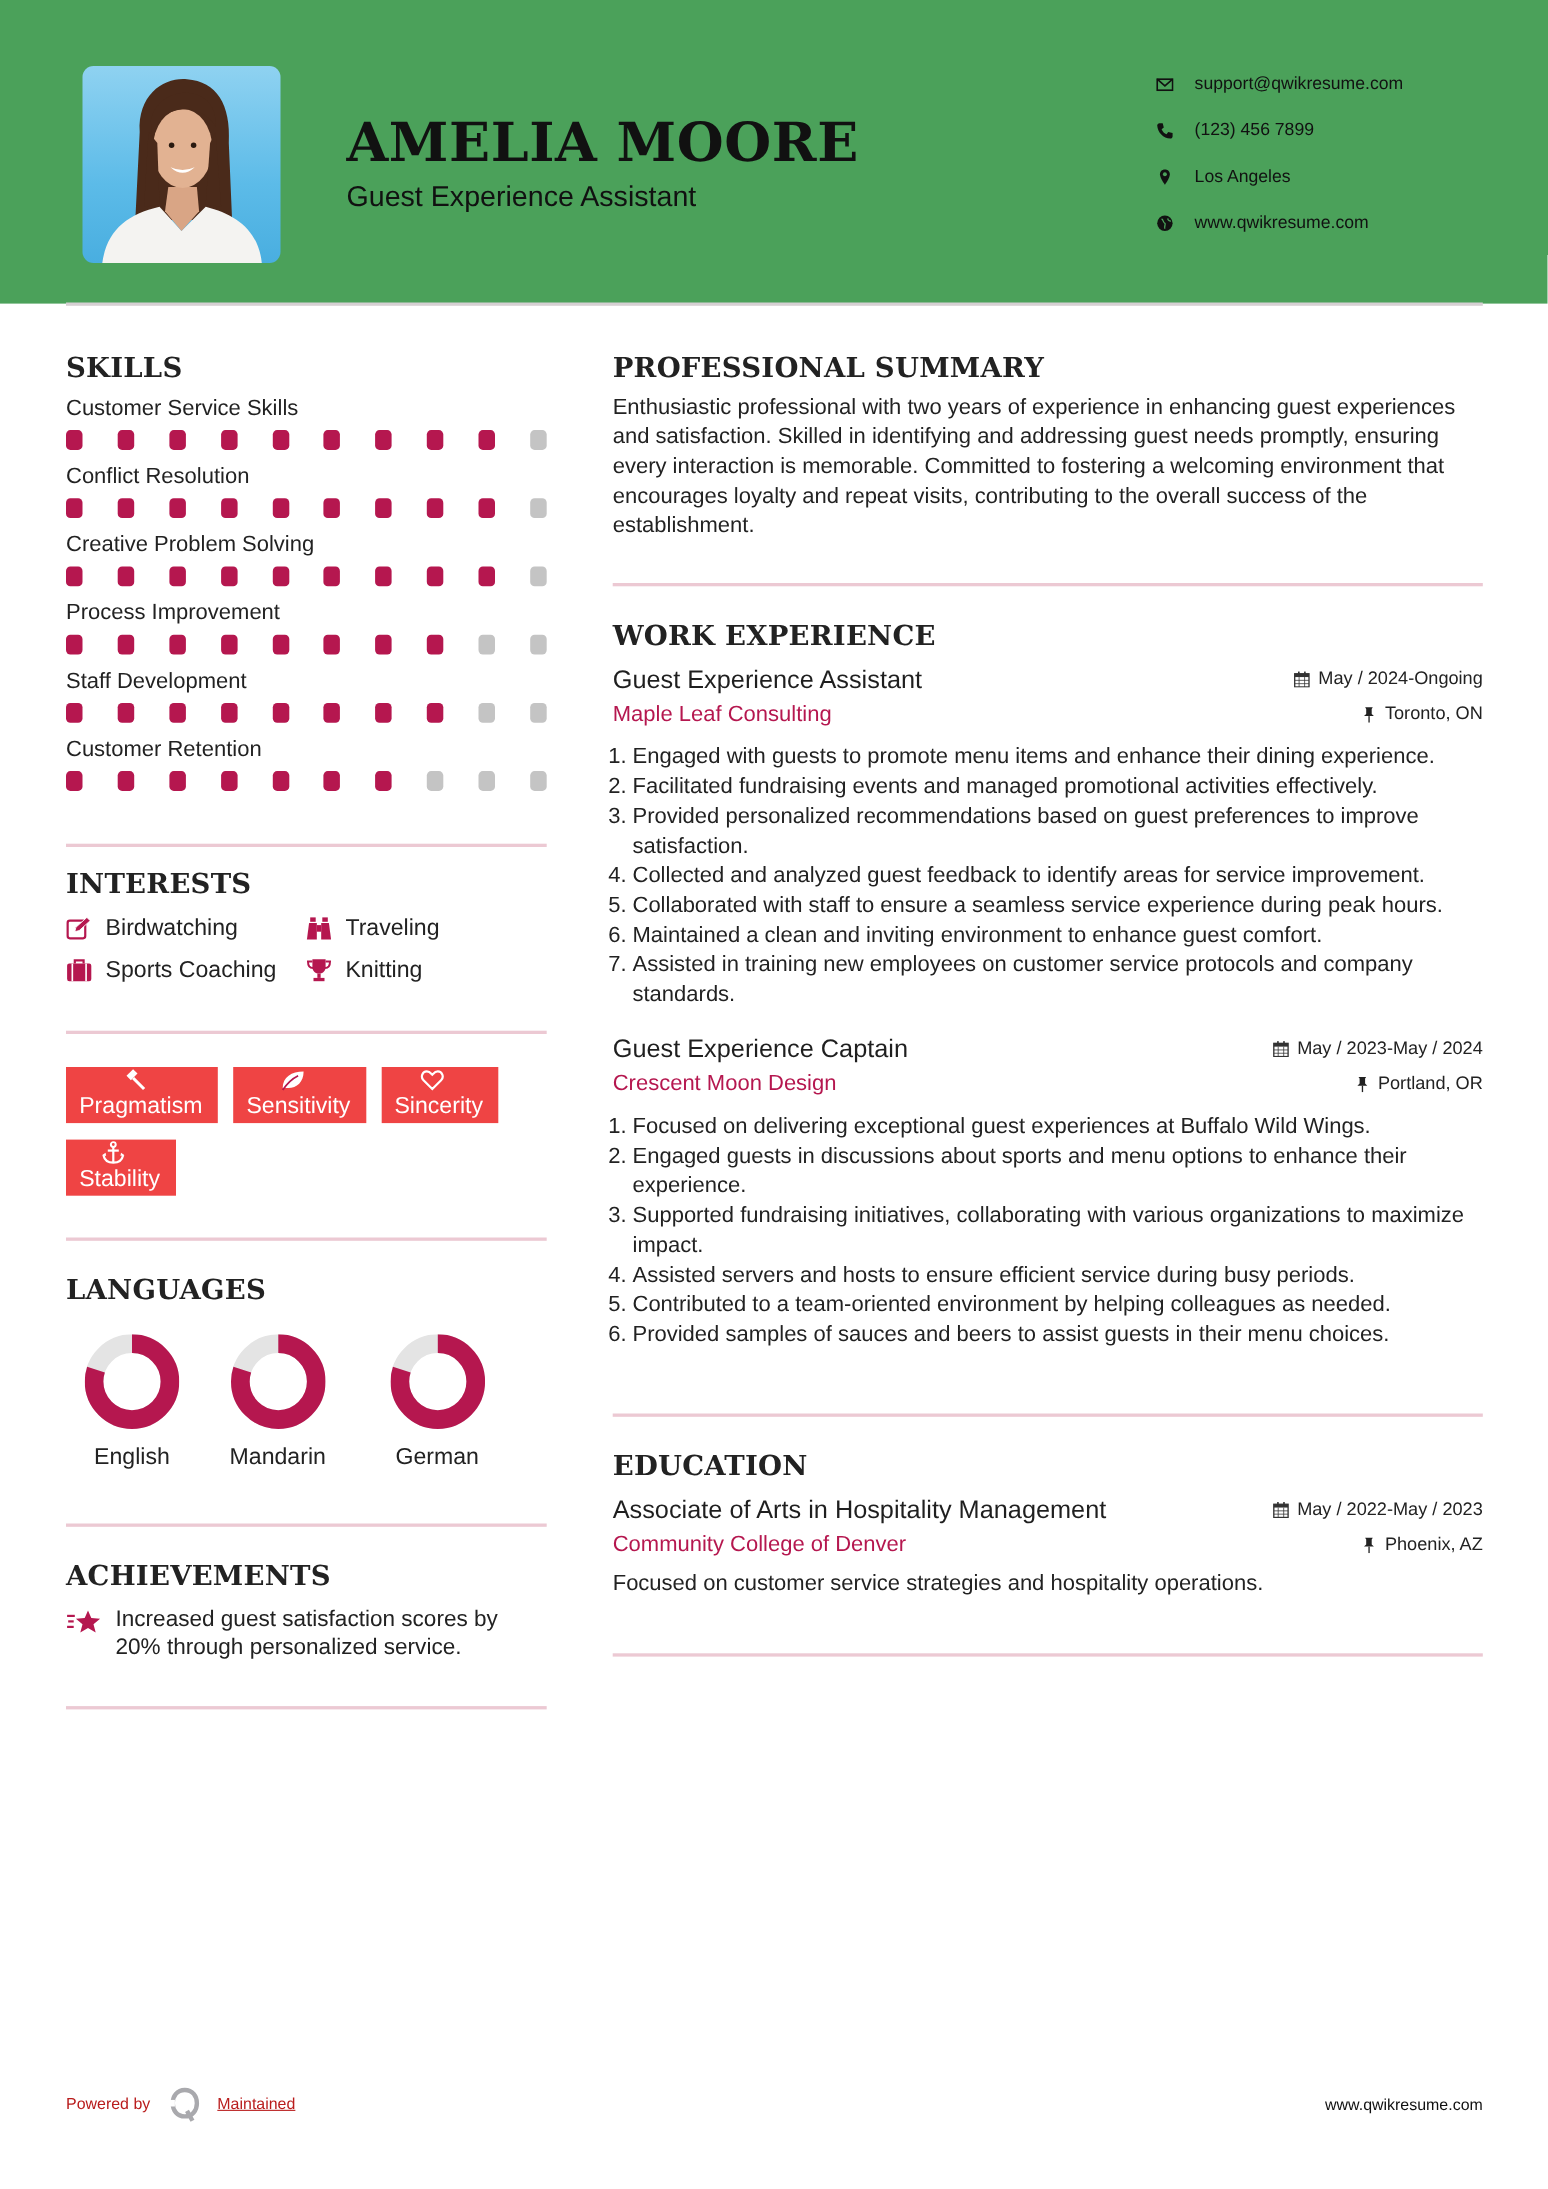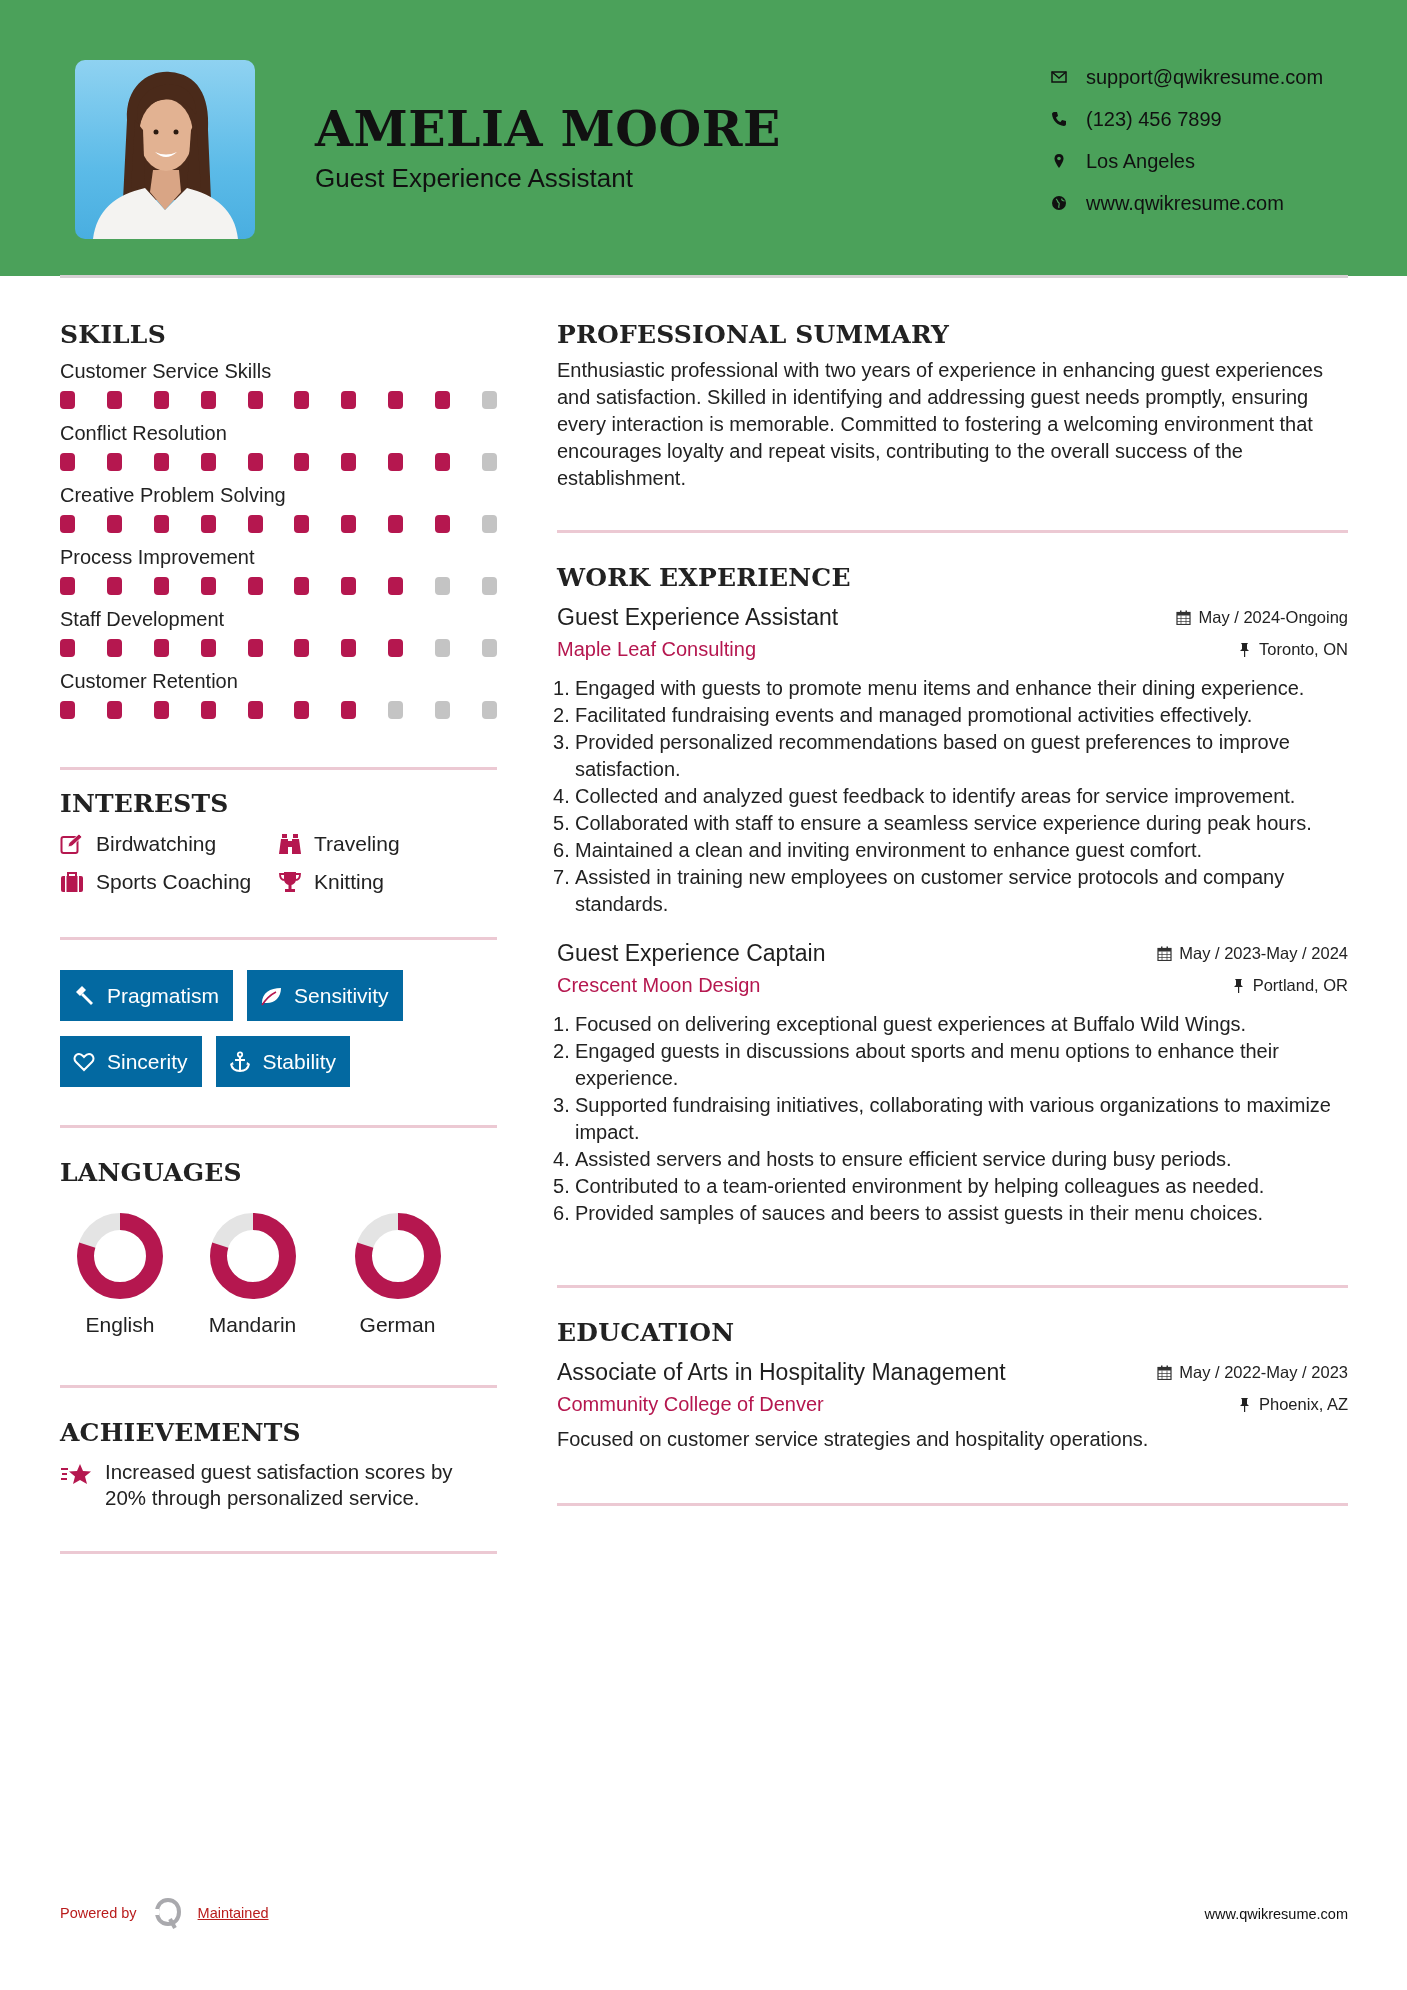--- a/index.html
+++ b/index.html
@@ -8,21 +8,21 @@
 
   .header { position: absolute; left: 0; top: 0; width: 1407px; height: 276px; background: #4ba15a; }
   .header-rule { position: absolute; left: 60px; top: 275px; width: 1288px; height: 3px; background: #d6d0d3; }
   .photo { position: absolute; left: 75px; top: 60px; width: 180px; height: 179px; border-radius: 10px; overflow: hidden;
            background: linear-gradient(180deg, #8fd2f1 0%, #5cbbe8 60%, #49aee0 100%); }
   .photo svg { width: 100%; height: 100%; display: block; }
   .name { position: absolute; left: 315px; top: 100px; font-family: "DejaVu Serif", "Liberation Serif", serif; font-weight: bold;
           font-size: 49px; letter-spacing: 0.5px; color: #111; }
   .title { position: absolute; left: 315px; top: 163px; font-size: 26px; color: #111; }
   .contacts { position: absolute; left: 1050px; top: 56px; }
-  .contact-row { display: flex; align-items: center; height: 42px; font-size: 20px; color: #111; }
+  .contact-row { display: flex; align-items: center; height: 42px; font-size: 16px; color: #111; }
   .contact-row .ic { width: 18px; height: 18px; margin-right: 18px; display: inline-flex; align-items: center; justify-content: center; }
   .contact-row .ic svg { width: 16px; height: 16px; }
 
   .left { position: absolute; left: 60px; top: 320px; width: 437px; }
   .right { position: absolute; left: 557px; top: 320px; width: 791px; }
 
   .sec-title { font-family: "DejaVu Serif", "Liberation Serif", serif; font-weight: bold; font-size: 25px; color: #222; letter-spacing: 0.2px; }
   .divider { height: 3px; background: #ecc9d3; width: 100%; }
 
   .skill { margin-top: 8px; }
@@ -30,21 +30,21 @@
   .dots { display: flex; justify-content: space-between; margin-top: 6px; height: 20px; }
   .dot { width: 15px; height: 18px; border-radius: 4px; background: #b5174f; }
   .dot.off { background: #c4c4c4; }
 
   .interests { display: grid; grid-template-columns: 218px 200px; row-gap: 14px; margin-top: 14px; }
   .interest { display: flex; align-items: center; font-size: 21px; color: #222; }
   .interest .ic { width: 26px; height: 24px; margin-right: 10px; display: inline-flex; align-items: center; }
   .interest .ic svg { width: 24px; height: 22px; }
 
   .strengths { display: flex; flex-wrap: wrap; gap: 15px 14px; margin-top: 18px; width: 437px; }
-  .chip { background: #0369a1; color: #fff; height: 51px; padding: 0 14px 0 12px; display: inline-flex; align-items: center; font-size: 21px; }
+  .chip { background: #ef4444; color: #fff; height: 51px; padding: 0 14px 0 12px; display: inline-flex; align-items: center; font-size: 21px; flex-direction: column; }
   .chip .ic { width: 24px; height: 24px; margin-right: 11px; display: inline-flex; align-items: center; justify-content: center; }
   .chip .ic svg { width: 22px; height: 22px; }
 
   .langs { display: flex; margin-top: 26px; }
   .lang { width: 145px; display: flex; flex-direction: column; align-items: center; }
   .lang:first-child { width: 120px; margin-left: 0; }
   .donut { width: 86px; height: 86px; }
   .lang-label { font-size: 21px; color: #222; margin-top: 14px; }
 
   .ach { display: flex; margin-top: 10px; }

